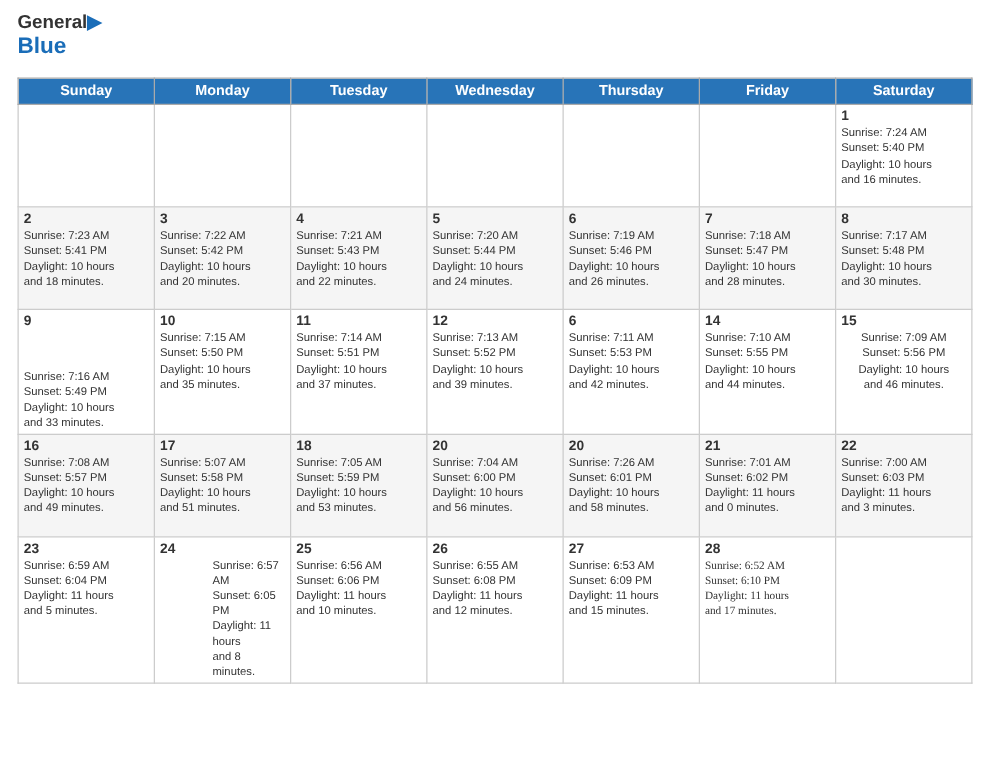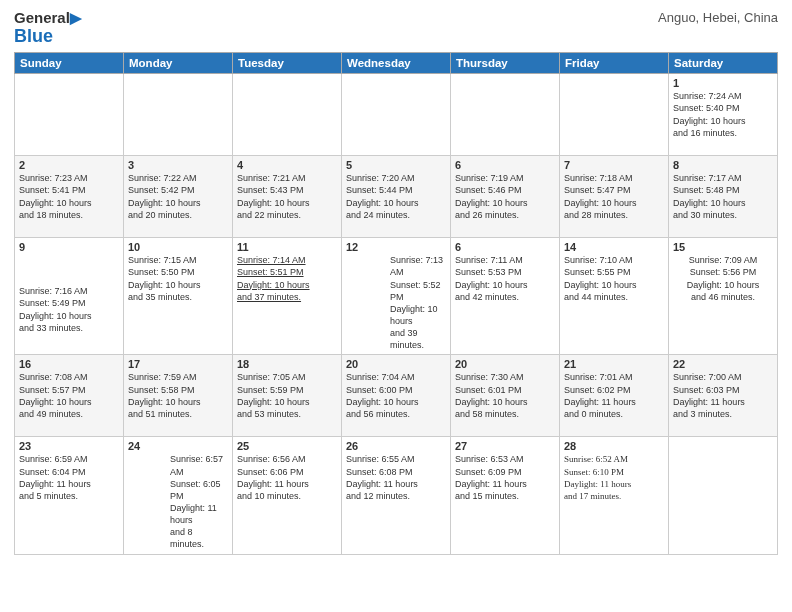--- a/index.html
+++ b/index.html
@@ -13,21 +13,21 @@
     .page {
       width: 792px;
       height: 612px;
       padding: 10px 14px 10px 14px;
       background: #fff;
     }
     .header {
       display: flex;
       justify-content: space-between;
       align-items: flex-start;
-      margin-bottom: 6px;
+      margin-bottom: 16px;
     }
     .logo {
       display: flex;
       align-items: center;
       gap: 0;
     }
     .title-block {
       text-align: right;
     }
     .month-title {
@@ -44,21 +44,21 @@
       width: 100%;
       border-collapse: collapse;
       table-layout: fixed;
     }
     .calendar thead tr th {
       background: #2874b8;
       color: #fff;
       font-size: 11.5px;
       font-weight: bold;
       padding: 4px 5px;
-      text-align: left;
+      text-align: center;
       border: 1px solid #aaa;
     }
     .calendar tbody tr td {
       border: 1px solid #ccc;
       vertical-align: top;
       padding: 3px 4px;
       font-size: 9.5px;
       color: #333;
       height: 82px;
       background: #fff;
@@ -89,21 +89,20 @@
   <div class="header">
     <div class="logo">
       <div>
         <div style="font-size:15px;font-weight:bold;color:#333;line-height:1.1;">
           General<span style="color:#1a6db8;">▶</span>
         </div>
         <div style="font-size:18px;font-weight:bold;color:#1a6db8;line-height:1.1;">Blue</div>
       </div>
     </div>
     <div class="title-block">
-      <div class="subtitle">Anguo, Hebei, China</div>
     </div>
   </div>
 
   <table class="calendar">
     <thead>
       <tr>
         <th>Sunday</th>
         <th>Monday</th>
         <th>Tuesday</th>
         <th>Wednesday</th>
@@ -189,28 +188,28 @@
           </td>
           <td>
             <span class="day-num">10</span>
             <div class="day-info" style="white-space: pre-line;">Sunrise: 7:15 AM
 Sunset: 5:50 PM
 Daylight: 10 hours
 and 35 minutes.</div>
           </td>
           <td>
             <span class="day-num">11</span>
-            <div class="day-info" style="white-space: pre-line; text-decoration: underline;">Sunrise: 7:14 AM
+            <div class="day-info" style="white-space: pre-line;">Sunrise: 7:14 AM
 Sunset: 5:51 PM
 Daylight: 10 hours
 and 37 minutes.</div>
           </td>
           <td>
             <span class="day-num">12</span>
-            <div class="day-info" style="white-space: pre-line; margin-left: 44px;">Sunrise: 7:13 AM
+            <div class="day-info" style="white-space: pre-line;">Sunrise: 7:13 AM
 Sunset: 5:52 PM
 Daylight: 10 hours
 and 39 minutes.</div>
           </td>
           <td>
             <span class="day-num">6</span>
             <div class="day-info" style="white-space: pre-line;">Sunrise: 7:11 AM
 Sunset: 5:53 PM
 Daylight: 10 hours
 and 42 minutes.</div>
@@ -233,42 +232,42 @@
         <tr>
           <td>
             <span class="day-num">16</span>
             <div class="day-info" style="white-space: pre-line;">Sunrise: 7:08 AM
 Sunset: 5:57 PM
 Daylight: 10 hours
 and 49 minutes.</div>
           </td>
           <td>
             <span class="day-num">17</span>
-            <div class="day-info" style="white-space: pre-line;">Sunrise: 7:59 AM
+            <div class="day-info" style="white-space: pre-line;">Sunrise: 5:07 AM
 Sunset: 5:58 PM
 Daylight: 10 hours
 and 51 minutes.</div>
           </td>
           <td>
             <span class="day-num">18</span>
             <div class="day-info" style="white-space: pre-line;">Sunrise: 7:05 AM
 Sunset: 5:59 PM
 Daylight: 10 hours
 and 53 minutes.</div>
           </td>
           <td>
             <span class="day-num">20</span>
             <div class="day-info" style="white-space: pre-line;">Sunrise: 7:04 AM
 Sunset: 6:00 PM
 Daylight: 10 hours
 and 56 minutes.</div>
           </td>
           <td>
             <span class="day-num">20</span>
-            <div class="day-info" style="white-space: pre-line;">Sunrise: 7:30 AM
+            <div class="day-info" style="white-space: pre-line;">Sunrise: 7:26 AM
 Sunset: 6:01 PM
 Daylight: 10 hours
 and 58 minutes.</div>
           </td>
           <td>
             <span class="day-num">21</span>
             <div class="day-info" style="white-space: pre-line;">Sunrise: 7:01 AM
 Sunset: 6:02 PM
 Daylight: 11 hours
 and 0 minutes.</div>

